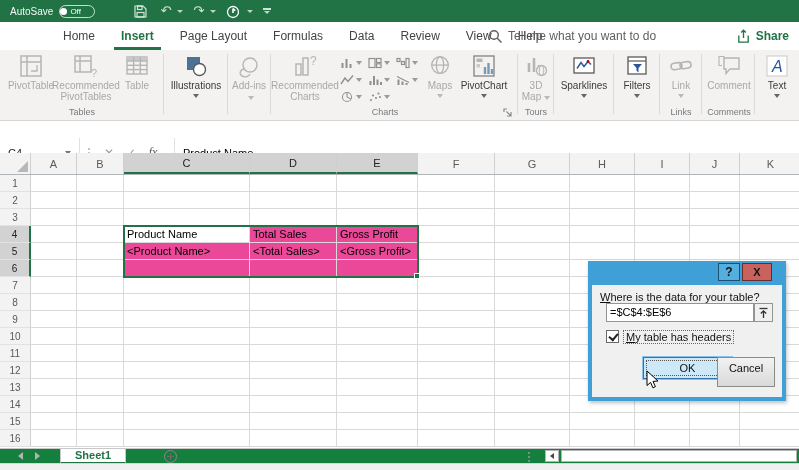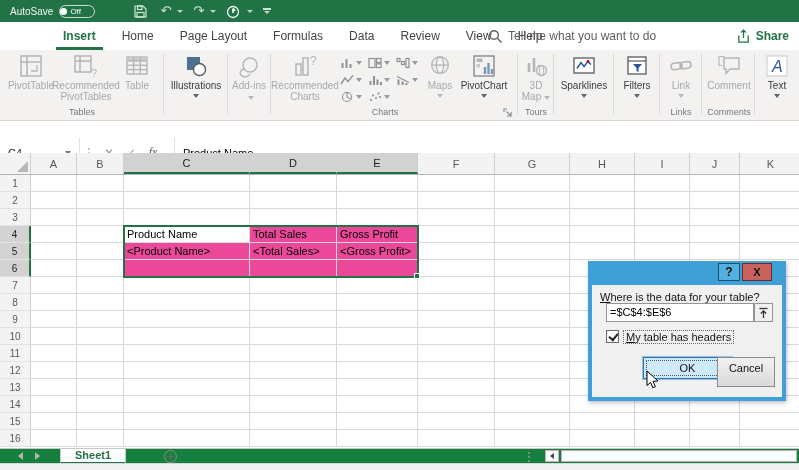--- a/index.html
+++ b/index.html
@@ -137,22 +137,22 @@
     <span class="caret-w"></span>
     <span class="qat-custom">
       <span class="bar"></span>
       <span class="caret-w" style="margin:0"></span>
     </span>
   </span>
 </div>
 
 <div class="tabrow">
   <div style="display:flex">
+      <div class="tab">Home</div>
       <div class="tab active">Insert</div>
-      <div class="tab">Home</div>
       <div class="tab">Page Layout</div>
       <div class="tab">Formulas</div>
       <div class="tab">Data</div>
       <div class="tab">Review</div>
       <div class="tab">View</div>
       <div class="tab">Help</div>
     </div>
 </div>
 <div class="tellme">
   <span>

